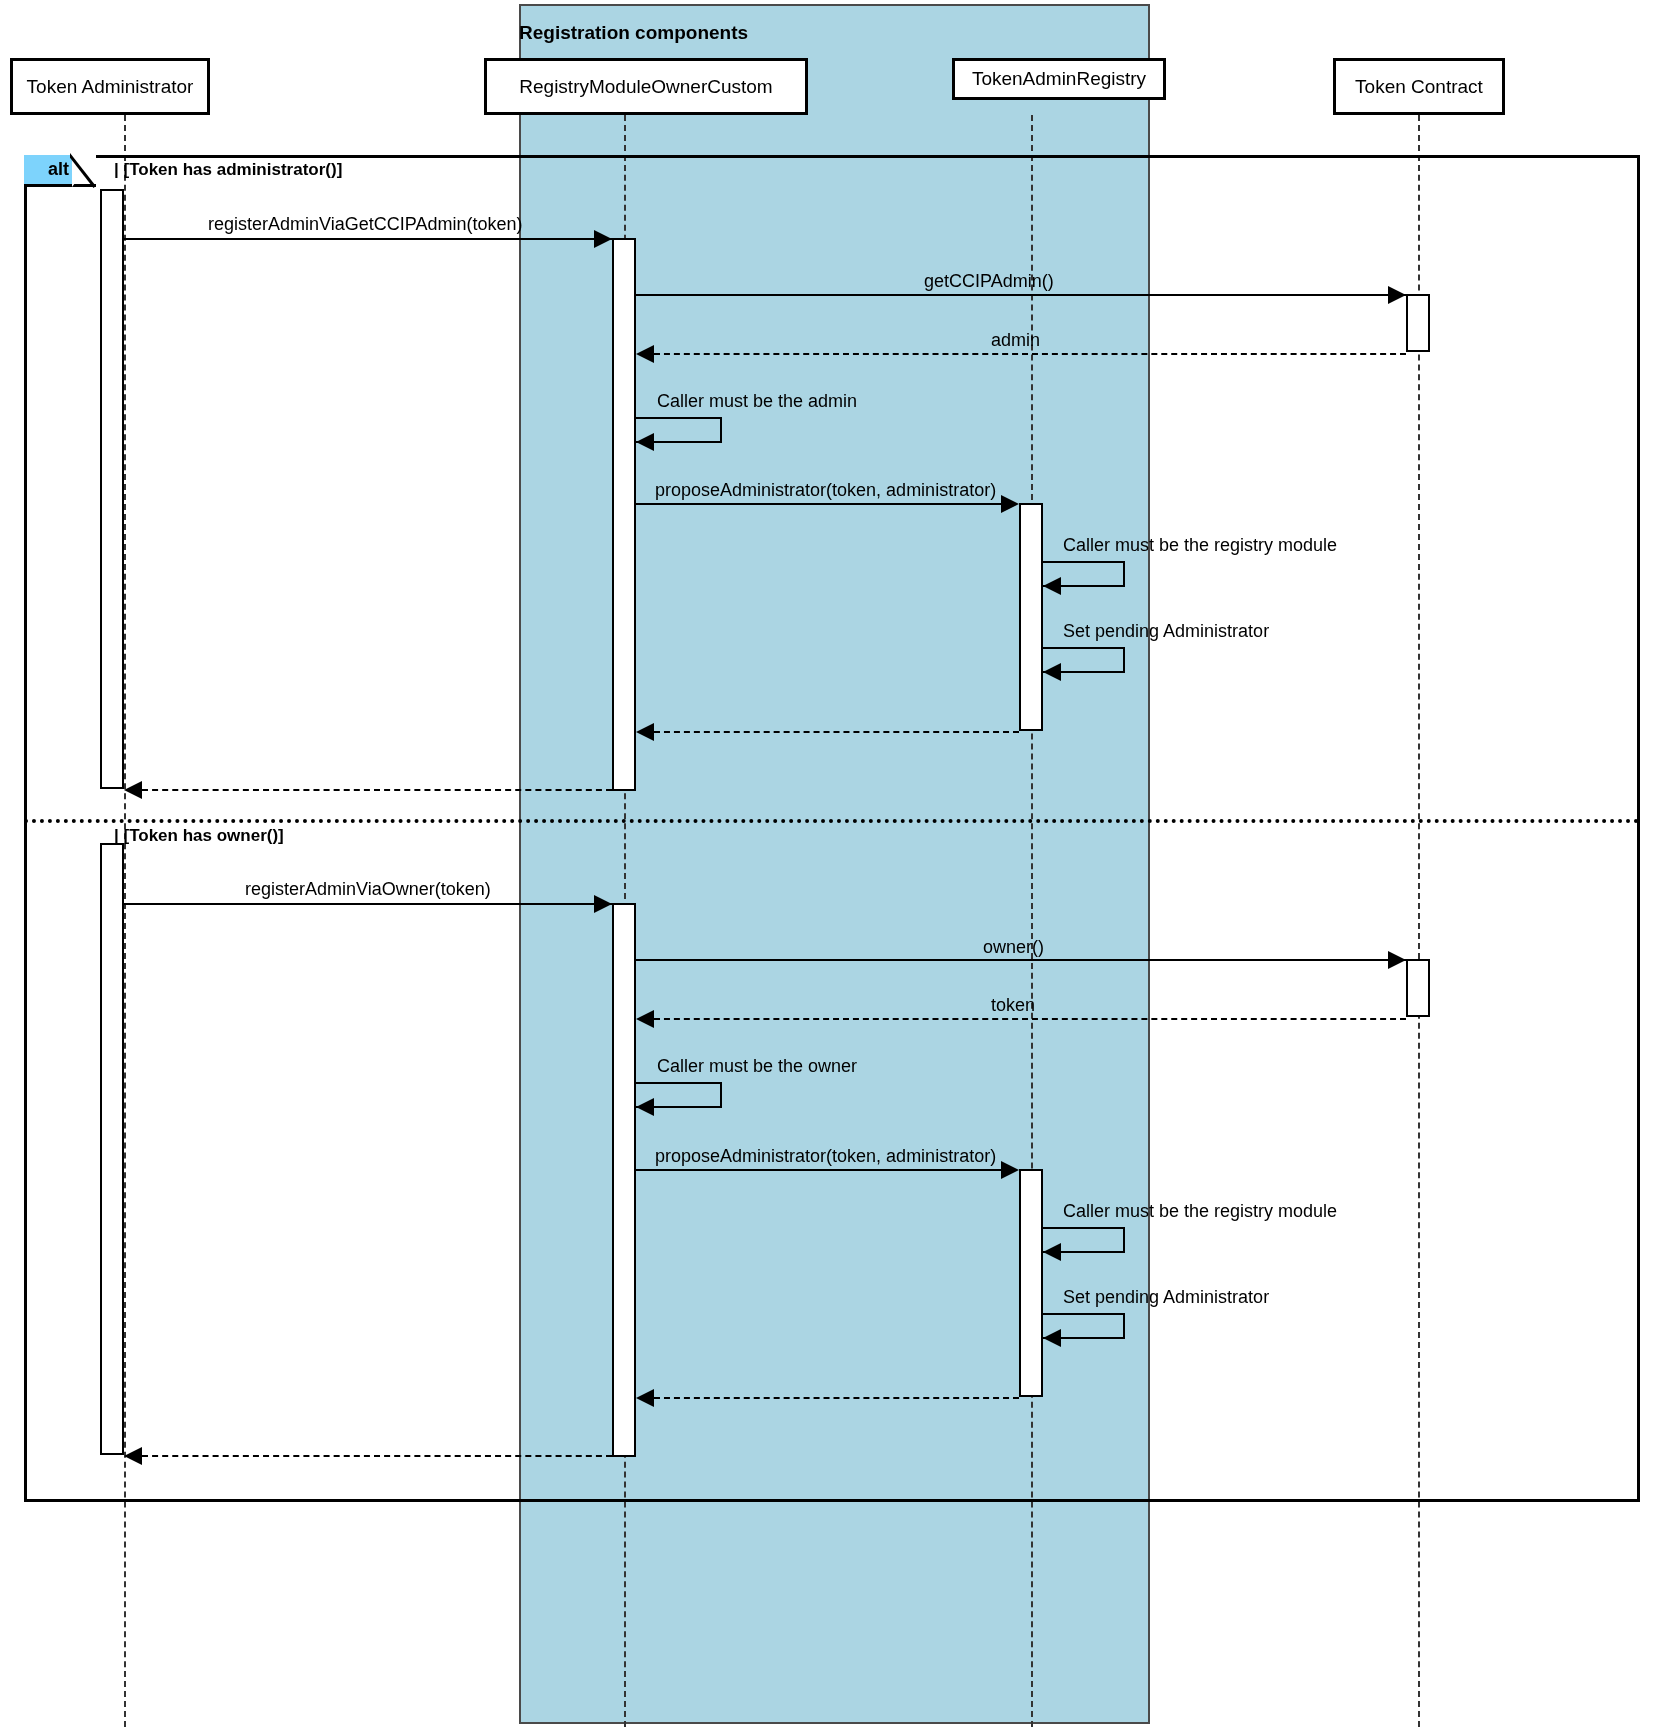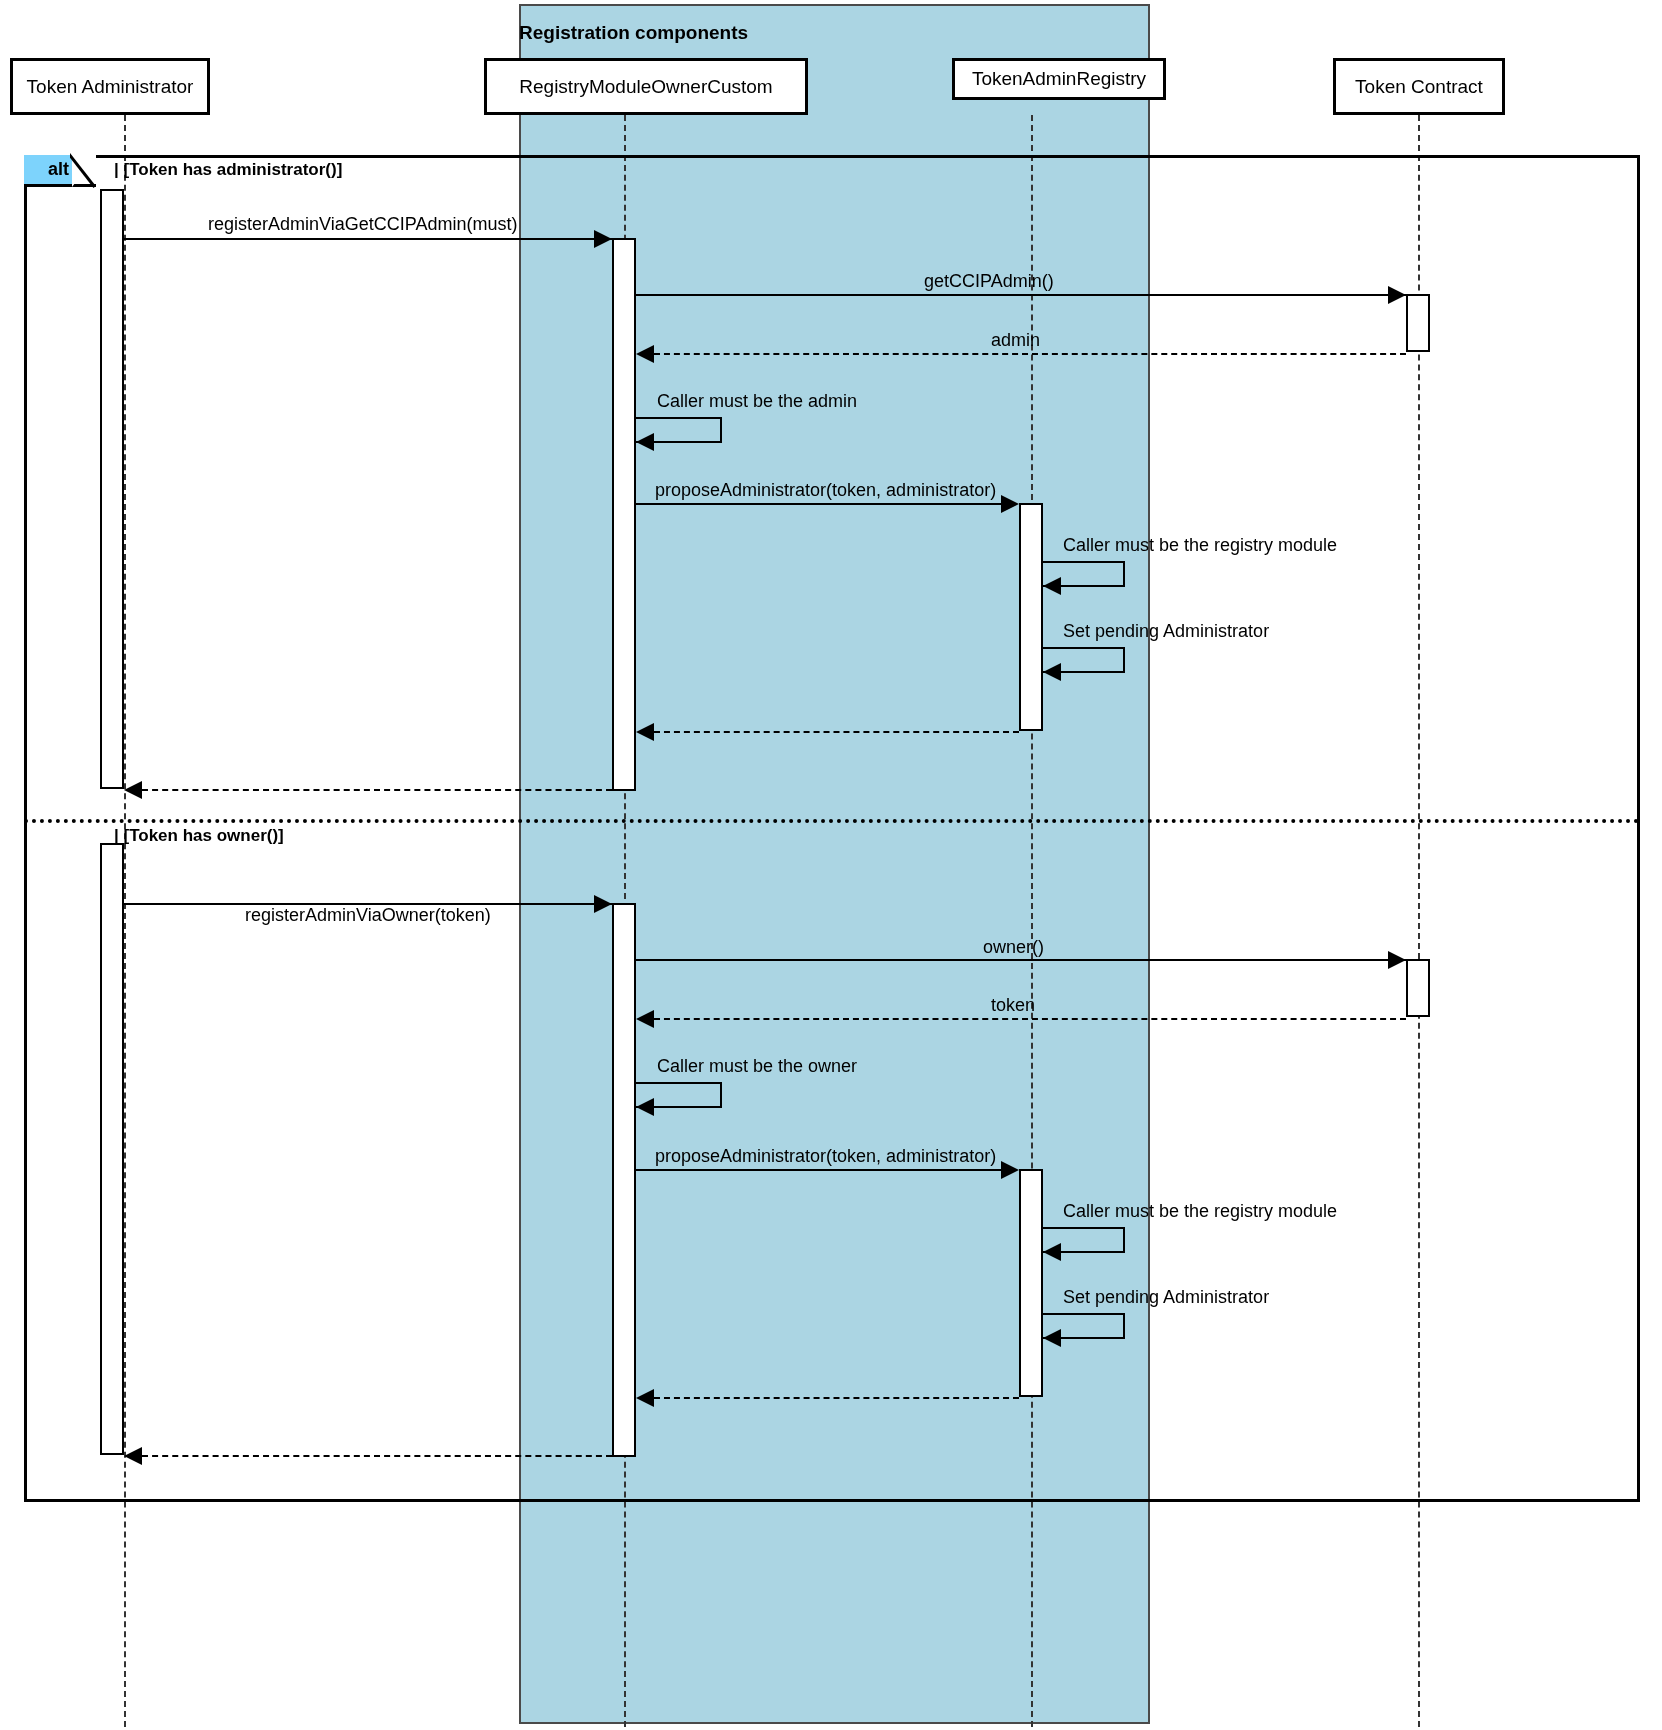--- a/index.html
+++ b/index.html
@@ -70,21 +70,21 @@
   <div class="guard" style="left:114px;top:160px;">|&nbsp;<span>[Token has administrator()]</span></div>
 
   <div class="divider" style="left:24px;top:819px;width:1616px;"></div>
   <div class="guard" style="left:114px;top:826px;">|&nbsp;<span>[Token has owner()]</span></div>
 
   <div class="activation" style="left:100px;top:189px;width:24px;height:600px;"></div>
   <div class="activation" style="left:612px;top:238px;width:24px;height:553px;"></div>
   <div class="activation" style="left:1019px;top:503px;width:24px;height:228px;"></div>
   <div class="activation" style="left:1406px;top:294px;width:24px;height:58px;"></div>
 
-  <div class="msg-label" style="left:208px;top:214px;">registerAdminViaGetCCIPAdmin(must)</div>
+  <div class="msg-label" style="left:208px;top:214px;">registerAdminViaGetCCIPAdmin(token)</div>
   <div class="msg-line msg-solid" style="left:124px;top:238px;width:488px;"></div>
   <div class="arrow-r" style="left:594px;top:230px;"></div>
 
   <div class="msg-label" style="left:924px;top:271px;">getCCIPAdmin()</div>
   <div class="msg-line msg-solid" style="left:636px;top:294px;width:770px;"></div>
   <div class="arrow-r" style="left:1388px;top:286px;"></div>
 
   <div class="msg-label" style="left:991px;top:330px;">admin</div>
   <div class="msg-line msg-dashed" style="left:654px;top:353px;width:752px;"></div>
   <div class="arrow-l" style="left:636px;top:345px;"></div>
@@ -109,21 +109,21 @@
   <div class="arrow-l" style="left:636px;top:723px;"></div>
 
   <div class="msg-line msg-dashed" style="left:142px;top:789px;width:470px;"></div>
   <div class="arrow-l" style="left:124px;top:781px;"></div>
 
   <div class="activation" style="left:100px;top:843px;width:24px;height:612px;"></div>
   <div class="activation" style="left:612px;top:903px;width:24px;height:554px;"></div>
   <div class="activation" style="left:1019px;top:1169px;width:24px;height:228px;"></div>
   <div class="activation" style="left:1406px;top:959px;width:24px;height:58px;"></div>
 
-  <div class="msg-label" style="left:245px;top:905px;text-align:center;">registerAdminViaOwner(token)</div>
+  <div class="msg-label" style="left:245px;top:879px;text-align:center;">registerAdminViaOwner(token)</div>
   <div class="msg-line msg-solid" style="left:124px;top:903px;width:488px;"></div>
   <div class="arrow-r" style="left:594px;top:895px;"></div>
 
   <div class="msg-label" style="left:983px;top:937px;">owner()</div>
   <div class="msg-line msg-solid" style="left:636px;top:959px;width:770px;"></div>
   <div class="arrow-r" style="left:1388px;top:951px;"></div>
 
   <div class="msg-label" style="left:991px;top:995px;">token</div>
   <div class="msg-line msg-dashed" style="left:654px;top:1018px;width:752px;"></div>
   <div class="arrow-l" style="left:636px;top:1010px;"></div>

